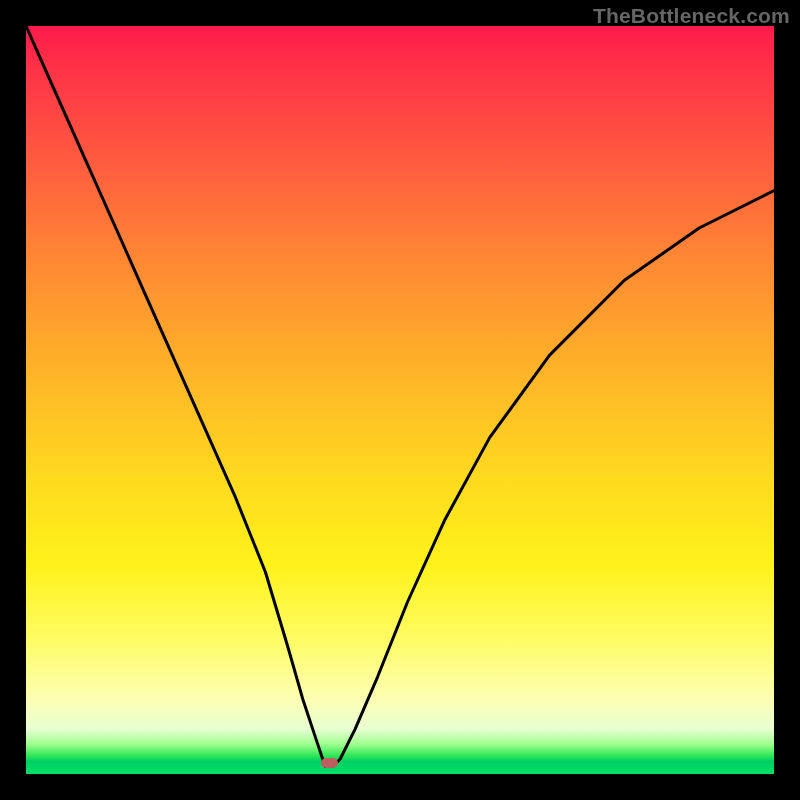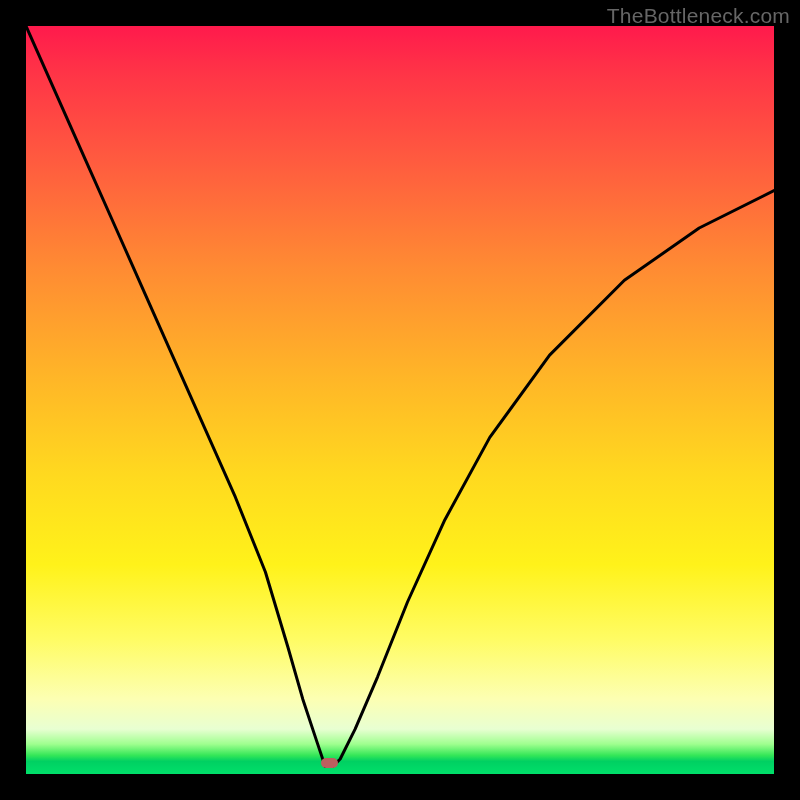--- a/index.html
+++ b/index.html
@@ -40,21 +40,21 @@
       #00d062 98.3%,
       #00e06a 100%
     );
   }
   .watermark {
     position: absolute;
     top: 4px;
     right: 10px;
     color: #666;
     font-size: 21px;
-    font-weight: 400;
+    font-weight: 700;
     letter-spacing: 0.2px;
     user-select: none;
   }
   svg.curve {
     position: absolute;
     left: 0;
     top: 0;
     width: 748px;
     height: 748px;
   }

